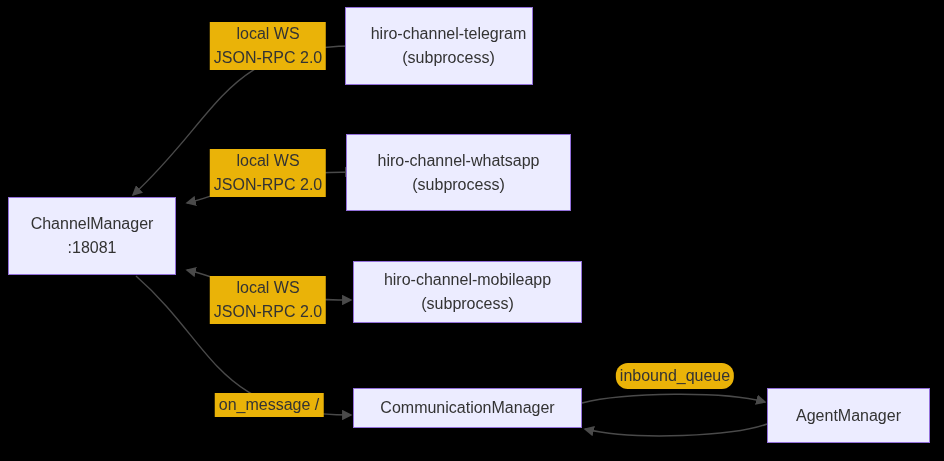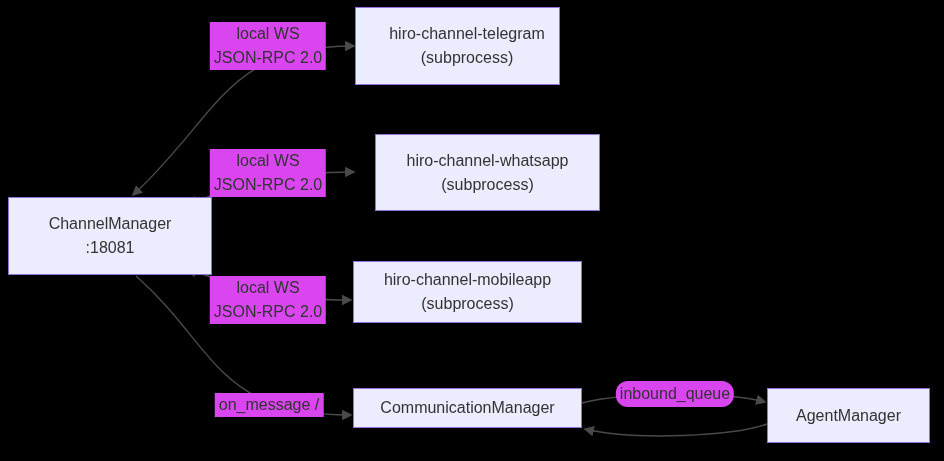--- a/index.html
+++ b/index.html
@@ -33,45 +33,45 @@
     display: flex;
     flex-direction: column;
     align-items: center;
     justify-content: center;
     text-align: center;
     z-index: 3;
   }
   .edge-label {
     position: absolute;
     transform: translateX(-50%);
-    background: #d946ef;
+    background: #eab308;
     color: #333333;
     font-size: 16px;
     line-height: 24px;
     text-align: center;
     padding: 0 4px;
     white-space: nowrap;
     z-index: 2;
   }
   .edge-label.single {
     padding: 1px 4px;
   }
   
-  .n-channel-manager   { left: 8px;   top: 197px; width: 204px; height: 78px; }
-  .n-telegram          { left: 355px; top: 7px;   width: 205px; height: 78px; padding-left: 19px; }
-  .n-whatsapp          { left: 375px; top: 134px; width: 225px; height: 77px; }
+  .n-channel-manager   { left: 8px;   top: 197px; width: 168px; height: 78px; }
+  .n-telegram          { left: 345px; top: 7px;   width: 188px; height: 78px; padding-left: 19px; }
+  .n-whatsapp          { left: 346px; top: 134px; width: 225px; height: 77px; }
   .n-mobileapp         { left: 353px; top: 261px; width: 229px; height: 62px; }
   .n-comm-manager      { left: 353px; top: 388px; width: 229px; height: 40px; }
   .n-agent-manager     { left: 767px; top: 388px; width: 163px; height: 55px; }
   
   .l-telegram  { left: 268px; top: 22px;  }
   .l-whatsapp  { left: 268px; top: 149px; }
   .l-mobileapp { left: 268px; top: 276px; }
   .l-comm      { left: 269px; top: 393px; text-align: right; }
-  .l-inbound   { left: 675px; top: 381px; border-radius: 12px; }
+  .l-inbound   { left: 675px; top: 363px; border-radius: 12px; }
   .l-outbound  { left: 675px; top: 424px; }
 </style>
 </head>
 <body>
 
 <div id="canvas">
 
   <svg id="edges" viewBox="0 0 944 461" xmlns="http://www.w3.org/2000/svg">
     <defs>
       <marker id="arrow" viewBox="0 0 10 10" refX="8.5" refY="5" markerWidth="7.5" markerHeight="7.5" orient="auto-start-reverse">

